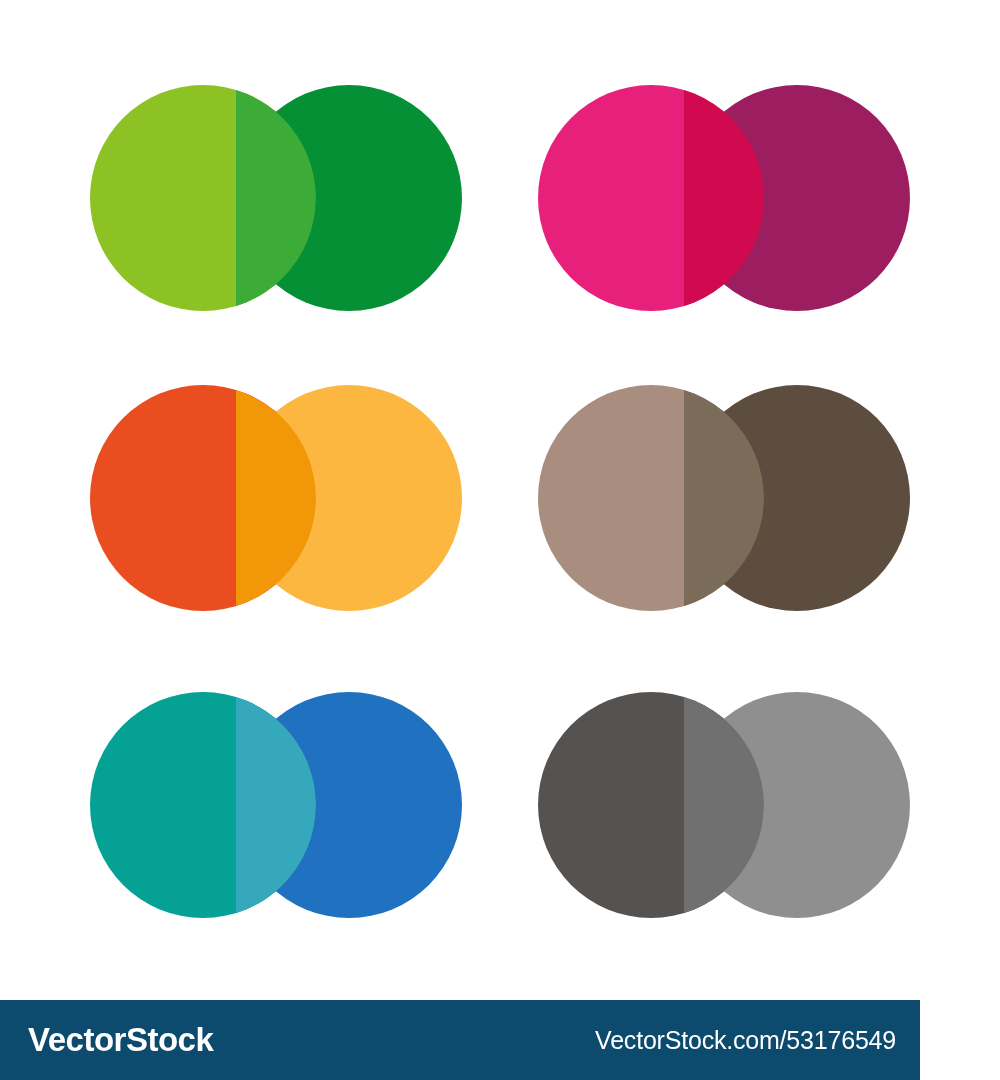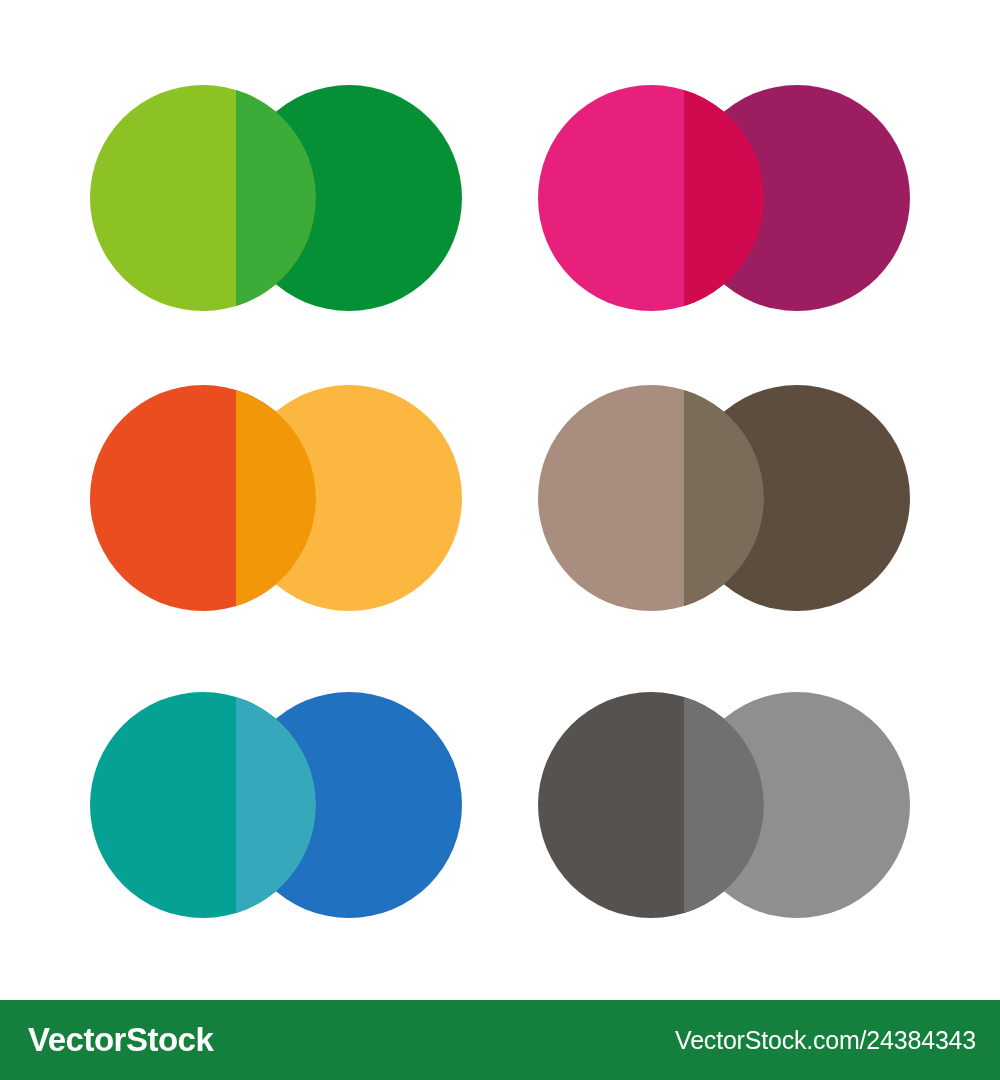--- a/index.html
+++ b/index.html
@@ -65,23 +65,23 @@
     width: 226px;
     height: 226px;
     border-radius: 50%;
   }
 
   
   #footer {
     position: absolute;
     left: 0;
     top: 1000px;
-    width: 1000px;
+    width: 920px;
     height: 80px;
-    background: #15803d;
+    background: #0c4a6e;
   }
   #footer .brand {
     position: absolute;
     left: 28px;
     top: 50%;
     transform: translateY(-50%);
     color: #ffffff;
     font-size: 33px;
     font-weight: bold;
     letter-spacing: -0.5px;
@@ -151,14 +151,14 @@
       <div class="lens" style="left: 146px; top: 0px; width: 80px; height: 226px; clip-path: circle(113px at -33px 113px);">
         <div class="lens-shape" style="left: -146px; width: 226px; height: 226px; background: rgb(113, 112, 112);"></div>
       </div>
     </div>
 
   </div>
 </div>
 
 <div id="footer">
   <div class="brand">VectorStock</div>
-  <div class="url">VectorStock.com/24384343</div>
+  <div class="url">VectorStock.com/53176549</div>
 </div>
 
 </body></html>

